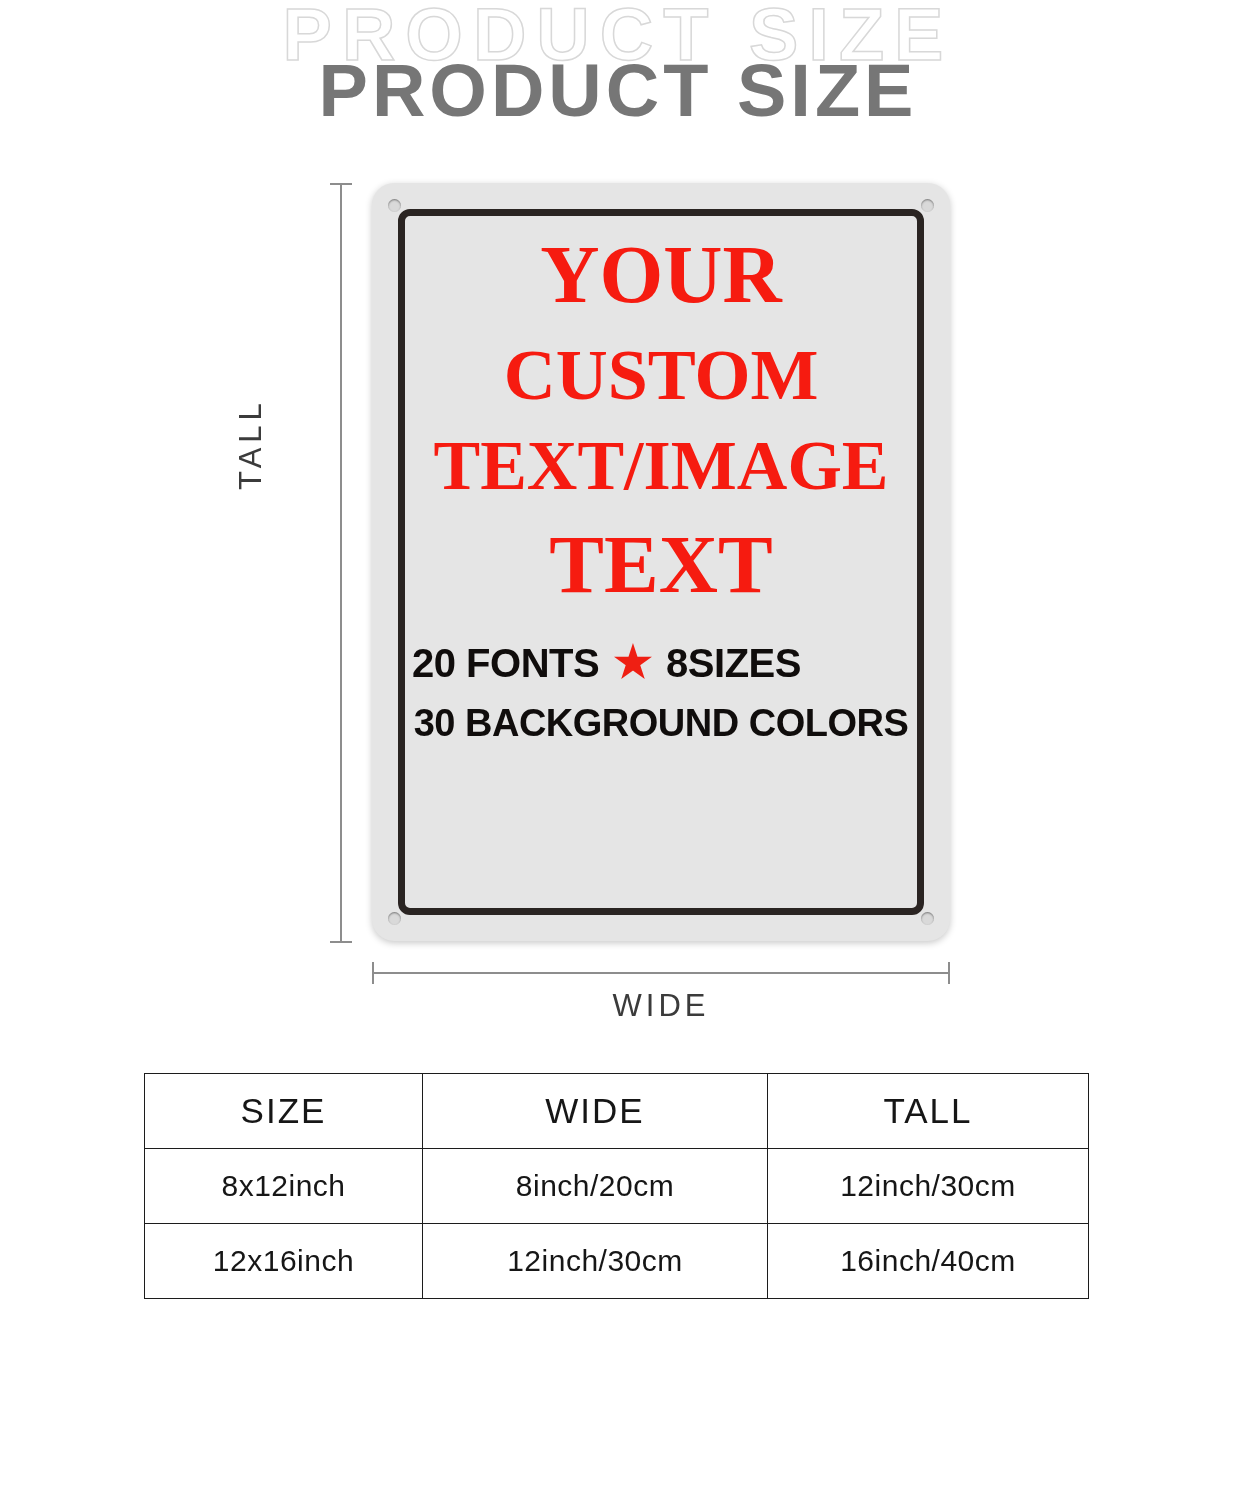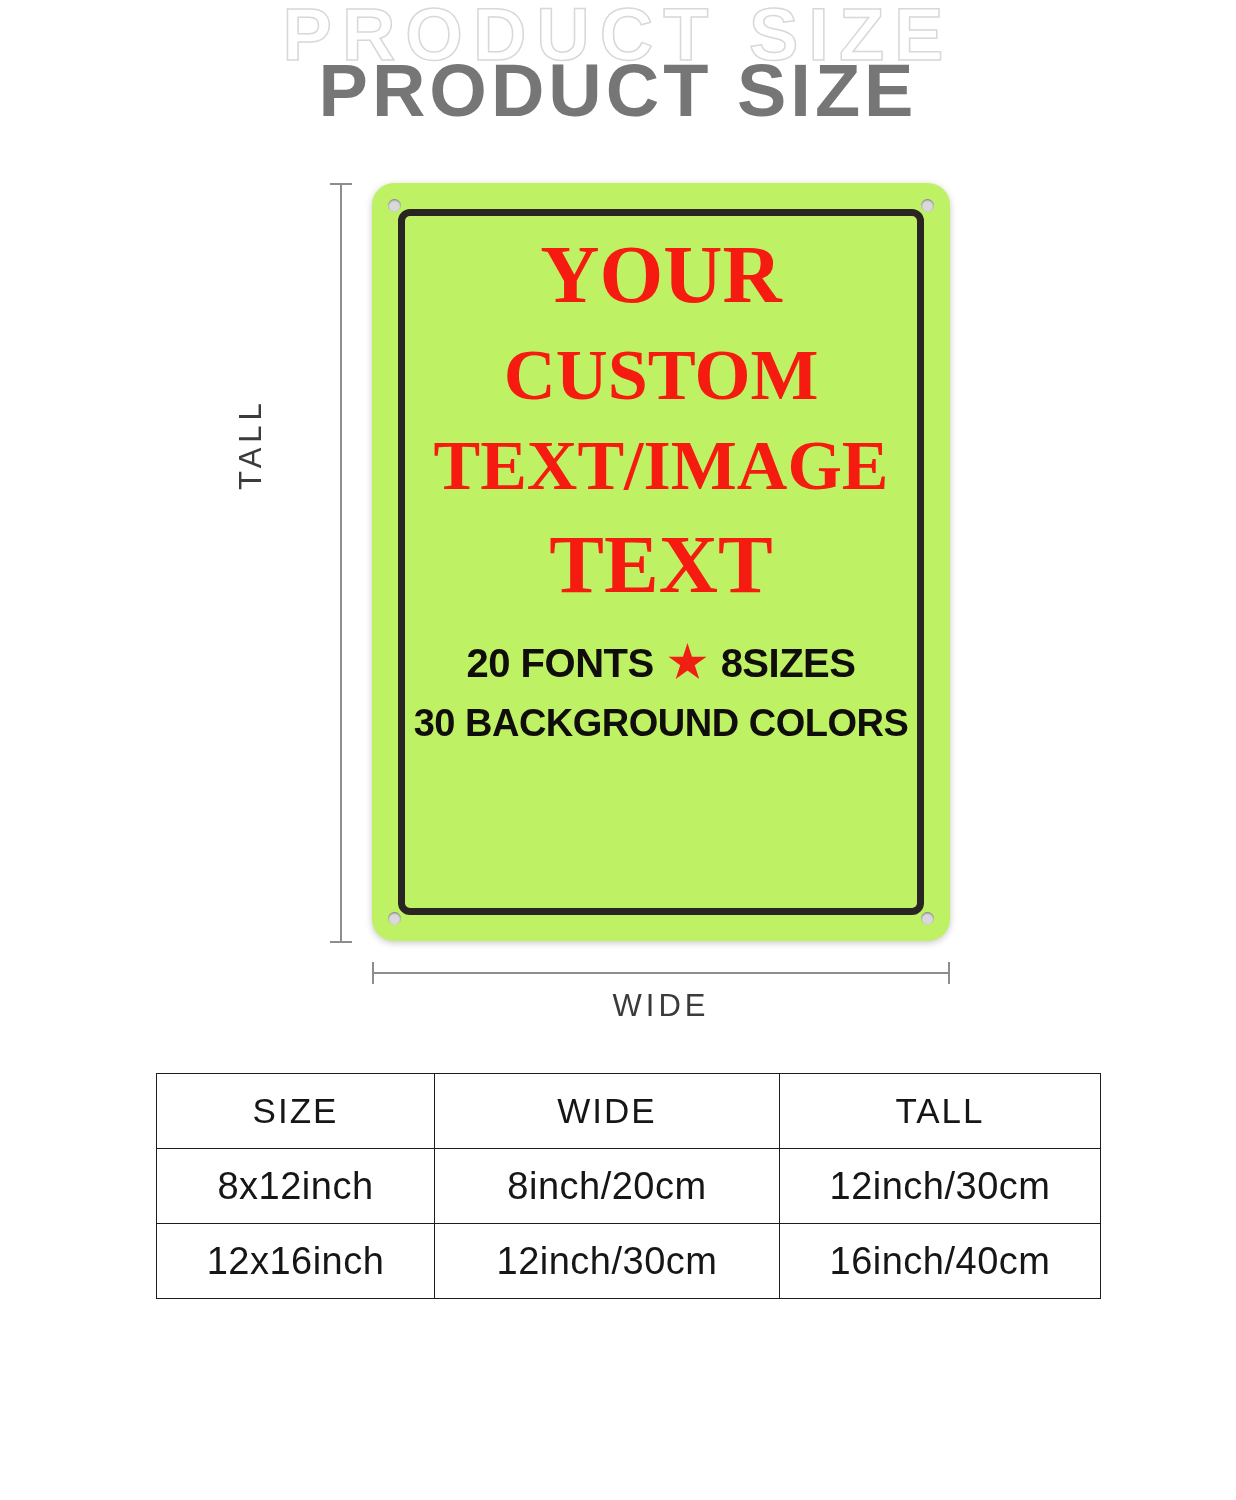--- a/index.html
+++ b/index.html
@@ -56,21 +56,21 @@
   .sign-wrap {
     position: absolute;
     left: 372px;
     top: 183px;
     width: 578px;
     height: 758px;
   }
   .sign-plate {
     position: absolute;
     inset: 0;
-    background: #bef264;
+    background: #e5e5e5;
     border-radius: 22px;
     box-shadow: 0 2px 7px rgba(0,0,0,0.22);
   }
   .sign-inner-border {
     position: absolute;
     left: 26px;
     top: 26px;
     right: 26px;
     bottom: 26px;
     border: 7px solid #2a2422;
@@ -111,21 +111,21 @@
   .l4 { font-size: 82px; margin-top: 22px; }
 
   .fonts-line {
     margin-top: 34px;
     font-size: 40px;
     font-weight: bold;
     color: #100d0c;
     font-family: "Liberation Sans", sans-serif;
     display: flex;
     align-items: center;
-    justify-content: center;
+    justify-content: flex-start;
     gap: 14px;
     letter-spacing: -0.5px;
   }
   .star {
     color: #ef1f13;
     font-size: 44px;
     line-height: 1;
     position: relative;
     top: -2px;
   }
@@ -193,41 +193,41 @@
     text-align: center;
     font-size: 31px;
     letter-spacing: 4px;
     color: #3b3b3b;
     font-family: "Liberation Sans", sans-serif;
   }
 
   
   .size-table {
     position: absolute;
-    left: 156px;
+    left: 144px;
     top: 1073px;
     width: 944px;
     border-collapse: collapse;
     table-layout: fixed;
   }
   .size-table th, .size-table td {
     border: 1px solid #1c1c1c;
     text-align: center;
     color: #161616;
     font-family: "Liberation Sans", sans-serif;
   }
   .size-table th {
     height: 72px;
     font-size: 35px;
     font-weight: normal;
     letter-spacing: 2px;
   }
   .size-table td {
     height: 72px;
-    font-size: 38px;
+    font-size: 30px;
     font-weight: normal;
     letter-spacing: 0.5px;
   }
   .col-1 { width: 278px; }
   .col-2 { width: 345px; }
   .col-3 { width: 321px; }
 </style>
 </head>
 <body>
 

